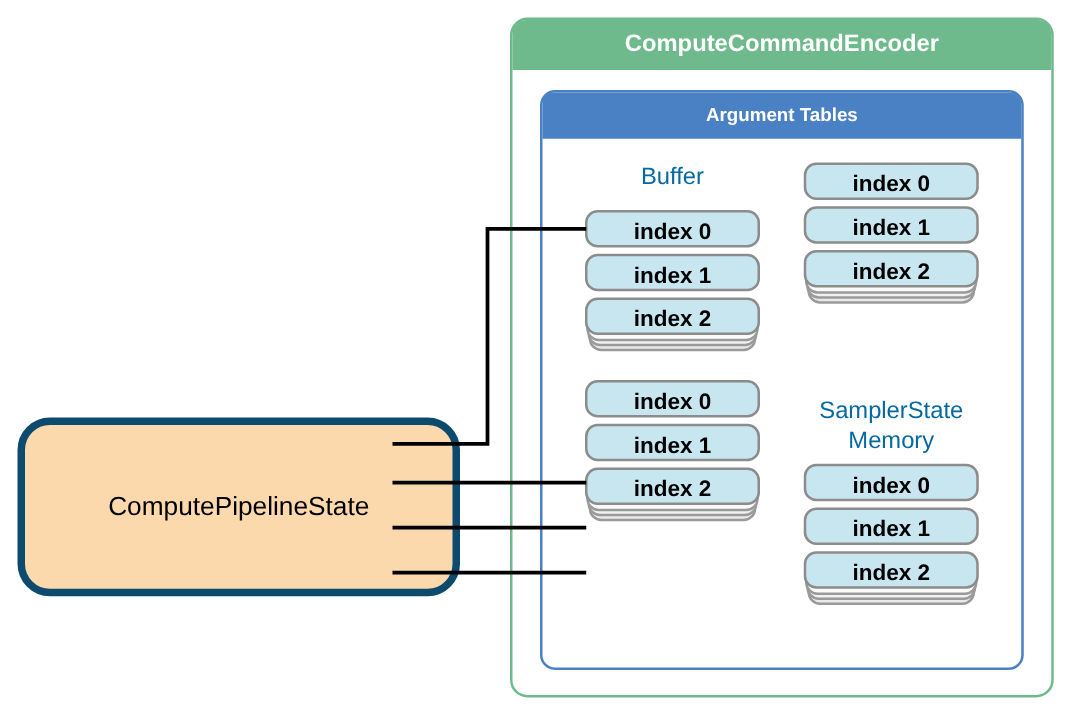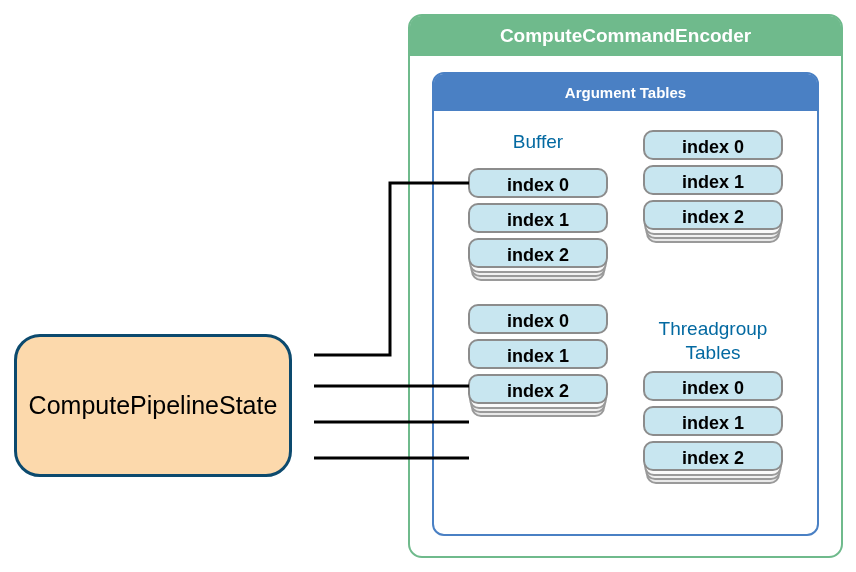--- a/index.html
+++ b/index.html
@@ -81,27 +81,27 @@
     border-radius:10px;
     box-sizing:border-box;
   }
   .sheet.s1{left:1px;right:1px;bottom:-5px;z-index:2;background:#fafafa;}
   .sheet.s2{left:2px;right:2px;bottom:-9px;z-index:1;background:#f1f1f1;}
   .sheet.s3{left:3px;right:3px;bottom:-13px;z-index:0;background:#e9e9e9;}
 
   
   .pipeline-box{
     position:absolute;left:14px;top:334px;
-    width:278px;height:143px;
+    width:354px;height:143px;
     background:#fcd9ac;
-    border:3px solid #0c4a6e;
+    border:6px solid #0c4a6e;
     border-radius:26px;
     box-sizing:border-box;
     display:flex;align-items:center;justify-content:center;
-    font-size:25px;color:#000;
+    font-size:21px;color:#000;
   }
 
   
   .connectors{
     position:absolute;left:0;top:0;width:856px;height:572px;
     z-index:10;pointer-events:none;
   }
   .connectors path{stroke:#000000;stroke-width:3;fill:none;}
 </style>
 </head>
@@ -145,21 +145,21 @@
       <div class="cell">index 0</div>
       <div class="cell">index 1</div>
       <div class="cell">index 2</div>
       <div class="sheet s1"></div>
       <div class="sheet s2"></div>
       <div class="sheet s3"></div>
     </div>
   </div>
 
   <div class="argtable bottom pos-threadgroup">
-    <div class="argtable-title">Threadgroup Tables</div>
+    <div class="argtable-title">SamplerState Memory</div>
     <div class="stack">
       <div class="cell">index 0</div>
       <div class="cell">index 1</div>
       <div class="cell">index 2</div>
       <div class="sheet s1"></div>
       <div class="sheet s2"></div>
       <div class="sheet s3"></div>
     </div>
   </div>
 

